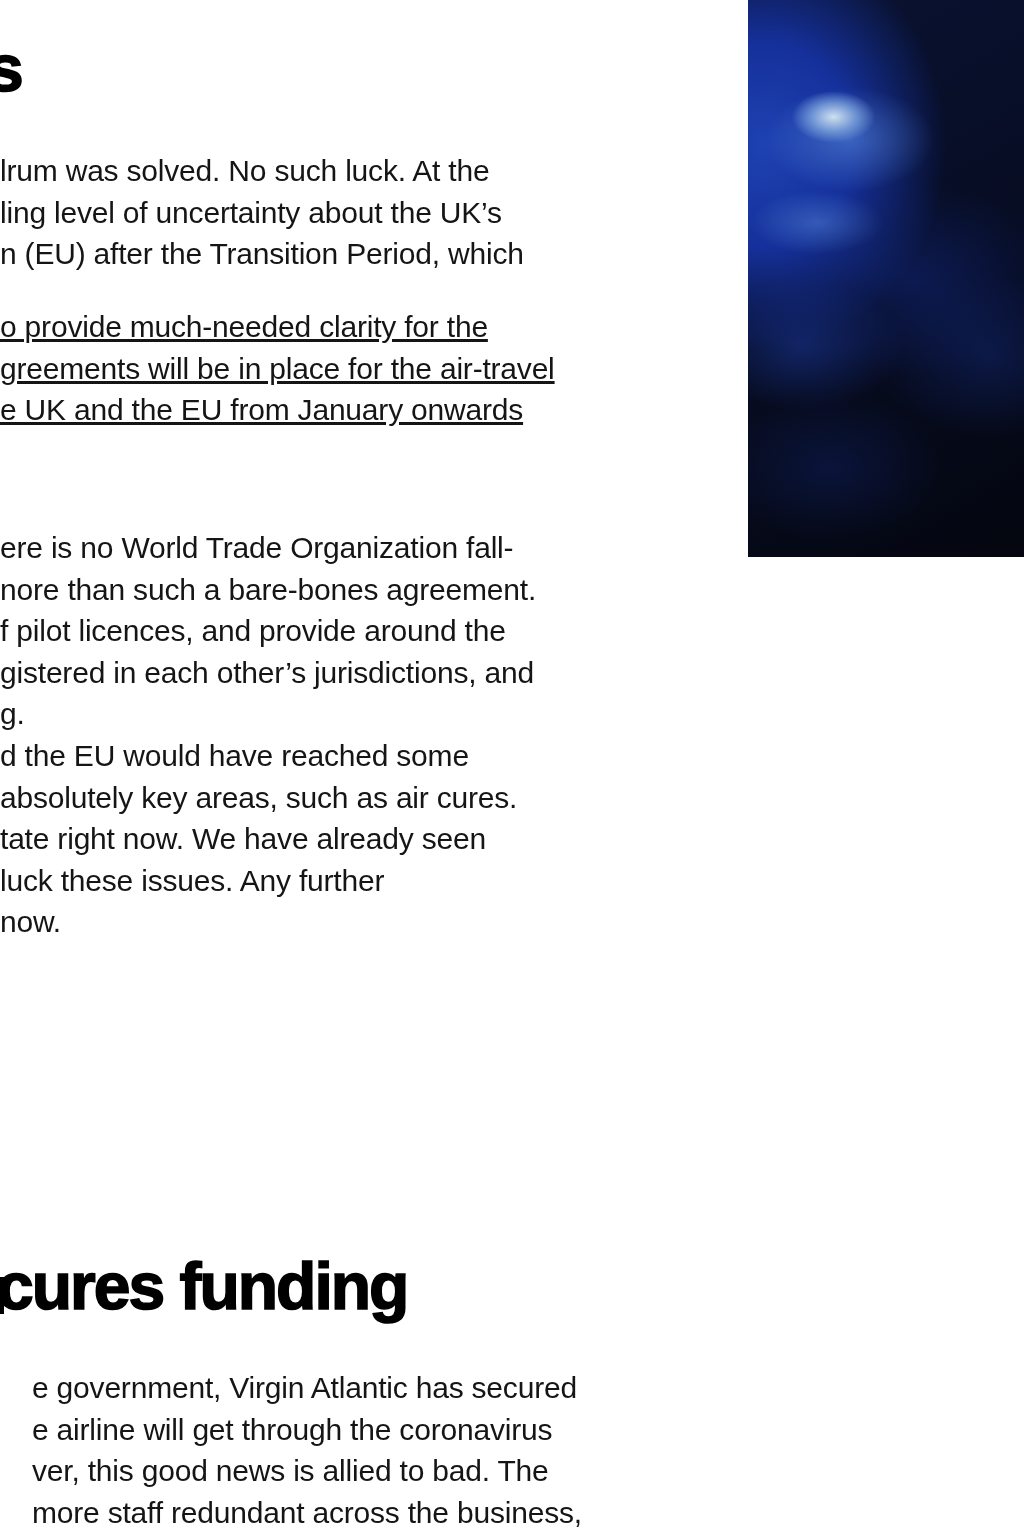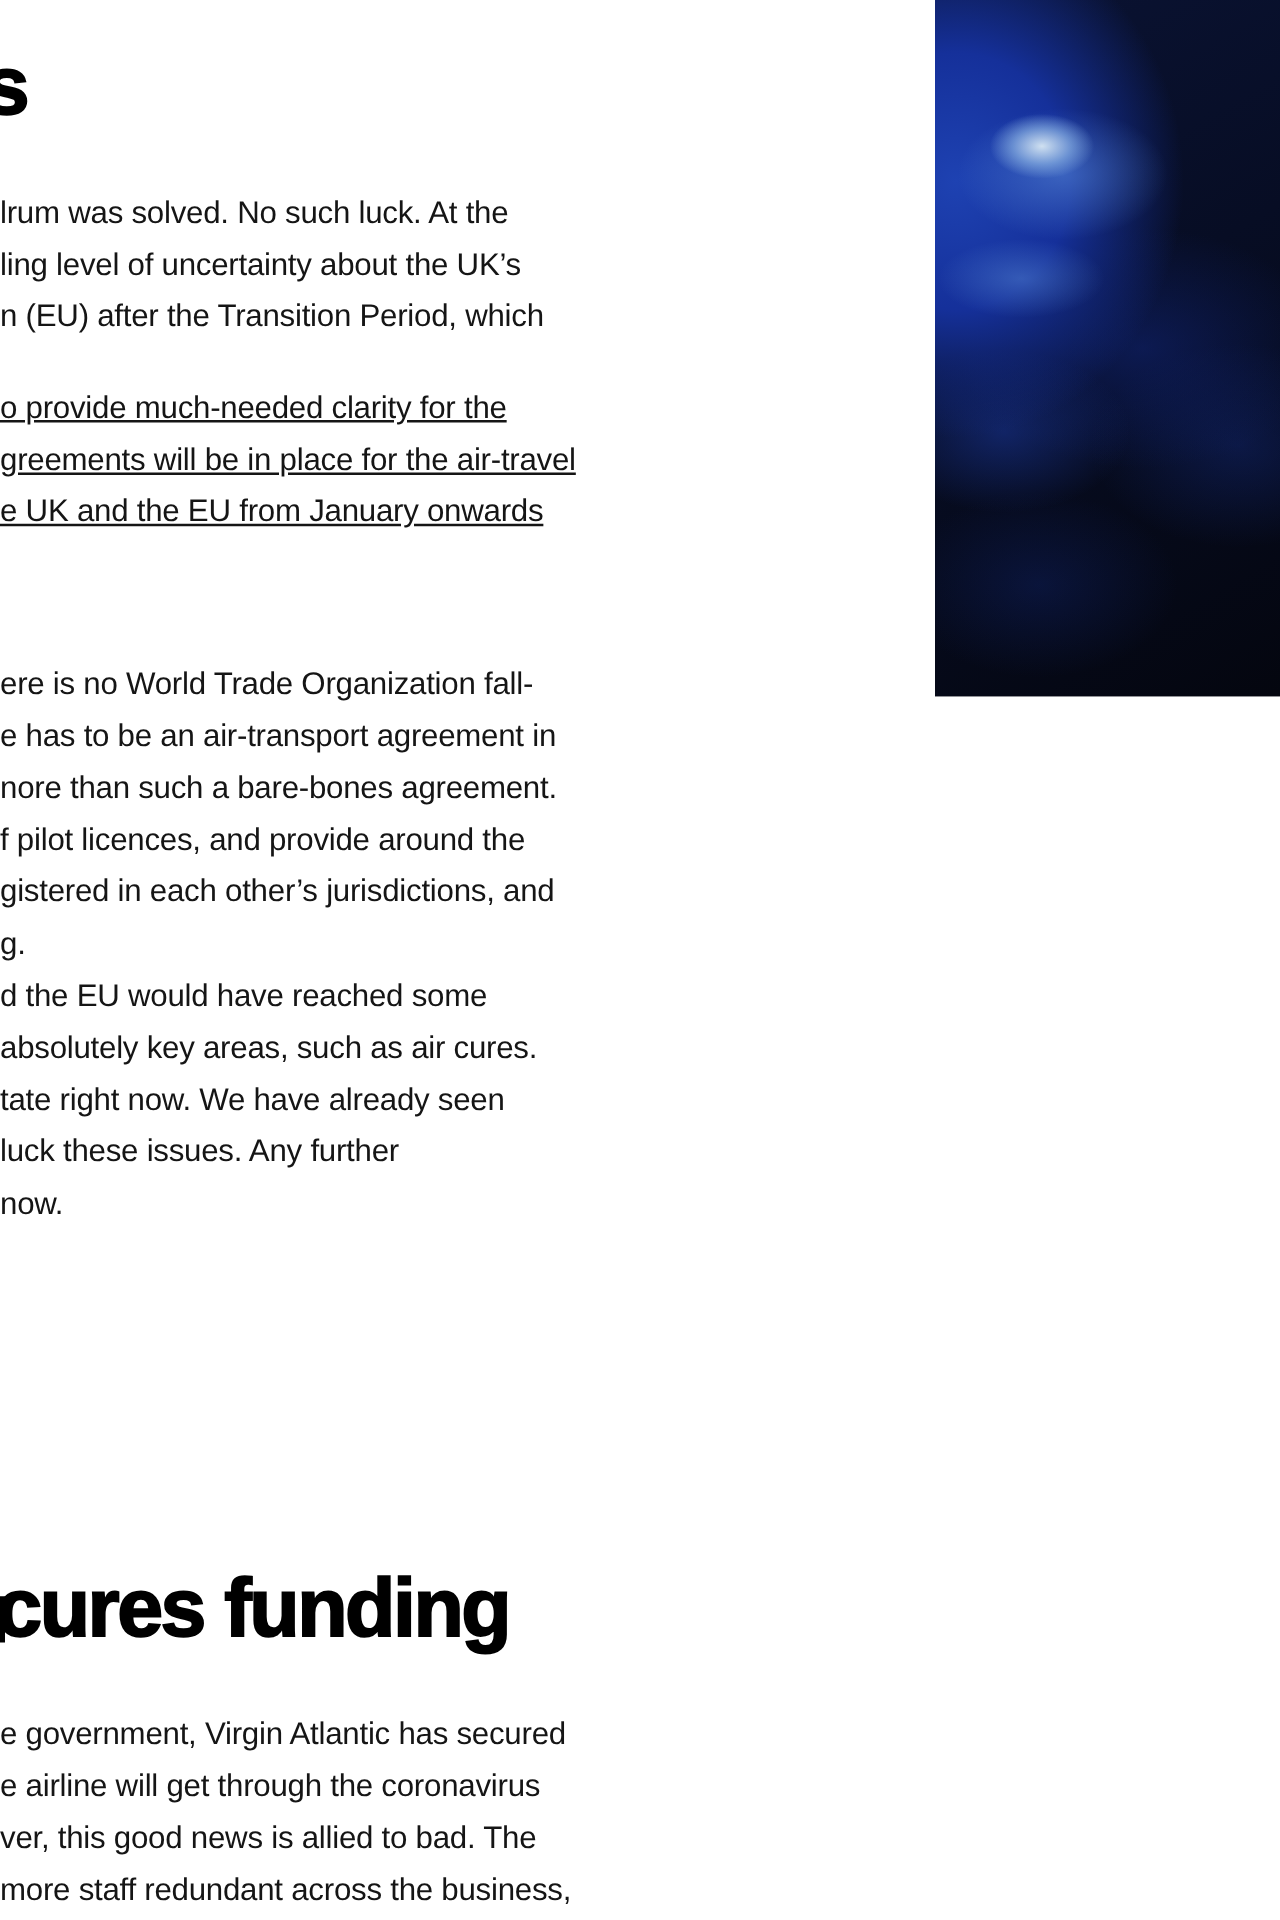--- a/index.html
+++ b/index.html
@@ -18,30 +18,30 @@
     letter-spacing:-2px;
     color:#000000;
     -webkit-text-stroke:1.6px #000000;
     white-space:nowrap;
   }
   #headline-top{left:-13px;top:35px;}
   #headline-section{left:-3px;top:1253px;}
   .para{
     position:absolute;
     left:0;
-    font-size:25px;
+    font-size:30px;
     line-height:41.6px;
     letter-spacing:-0.2px;
     color:#151515;
   }
   .para .line{white-space:nowrap;height:41.6px;}
   #para-a{top:150px;}
   #para-b{top:306px;text-decoration:underline;}
   #para-c{top:527px;}
-  #para-d{top:1367px;}
+  #para-d{top:1367px;padding-left:32px;}
   .photo{
     position:absolute;
     left:748px;top:0;
     width:276px;height:557px;
     background-color:#04060f;
     background-image:
       radial-gradient(58px 36px at 31% 21%, rgba(216,232,244,0.95) 0%, rgba(140,180,228,0.65) 40%, rgba(70,115,215,0) 72%),
       radial-gradient(120px 75px at 37% 25%, rgba(90,140,220,0.55) 0%, rgba(40,90,200,0) 70%),
       radial-gradient(95px 45px at 25% 40%, rgba(90,140,215,0.45) 0%, rgba(40,90,200,0) 70%),
       radial-gradient(240px 270px at 6% 26%, #1e42b2 0%, #15309a 38%, rgba(10,22,86,0) 76%),
@@ -74,21 +74,20 @@
   </div>
 
   <div class="para" id="para-b">
     <div class="line">o provide much-needed clarity for the</div>
     <div class="line">greements will be in place for the air-travel</div>
     <div class="line">e UK and the EU from January onwards</div>
   </div>
 
   <div class="para" id="para-c">
     <div class="line">ere is no World Trade Organization fall-</div>
-    <div class="line">e has to be an air-transport agreement in</div>
     <div class="line">nore than such a bare-bones agreement.</div>
     <div class="line">f pilot licences, and provide around the</div>
     <div class="line">gistered in each other’s jurisdictions, and</div>
     <div class="line">g.</div>
     <div class="line">d the EU would have reached some</div>
     <div class="line">absolutely key areas, such as air cures.</div>
     <div class="line">tate right now. We have already seen</div>
     <div class="line">luck these issues. Any further</div>
     <div class="line">now.</div>
   </div>

